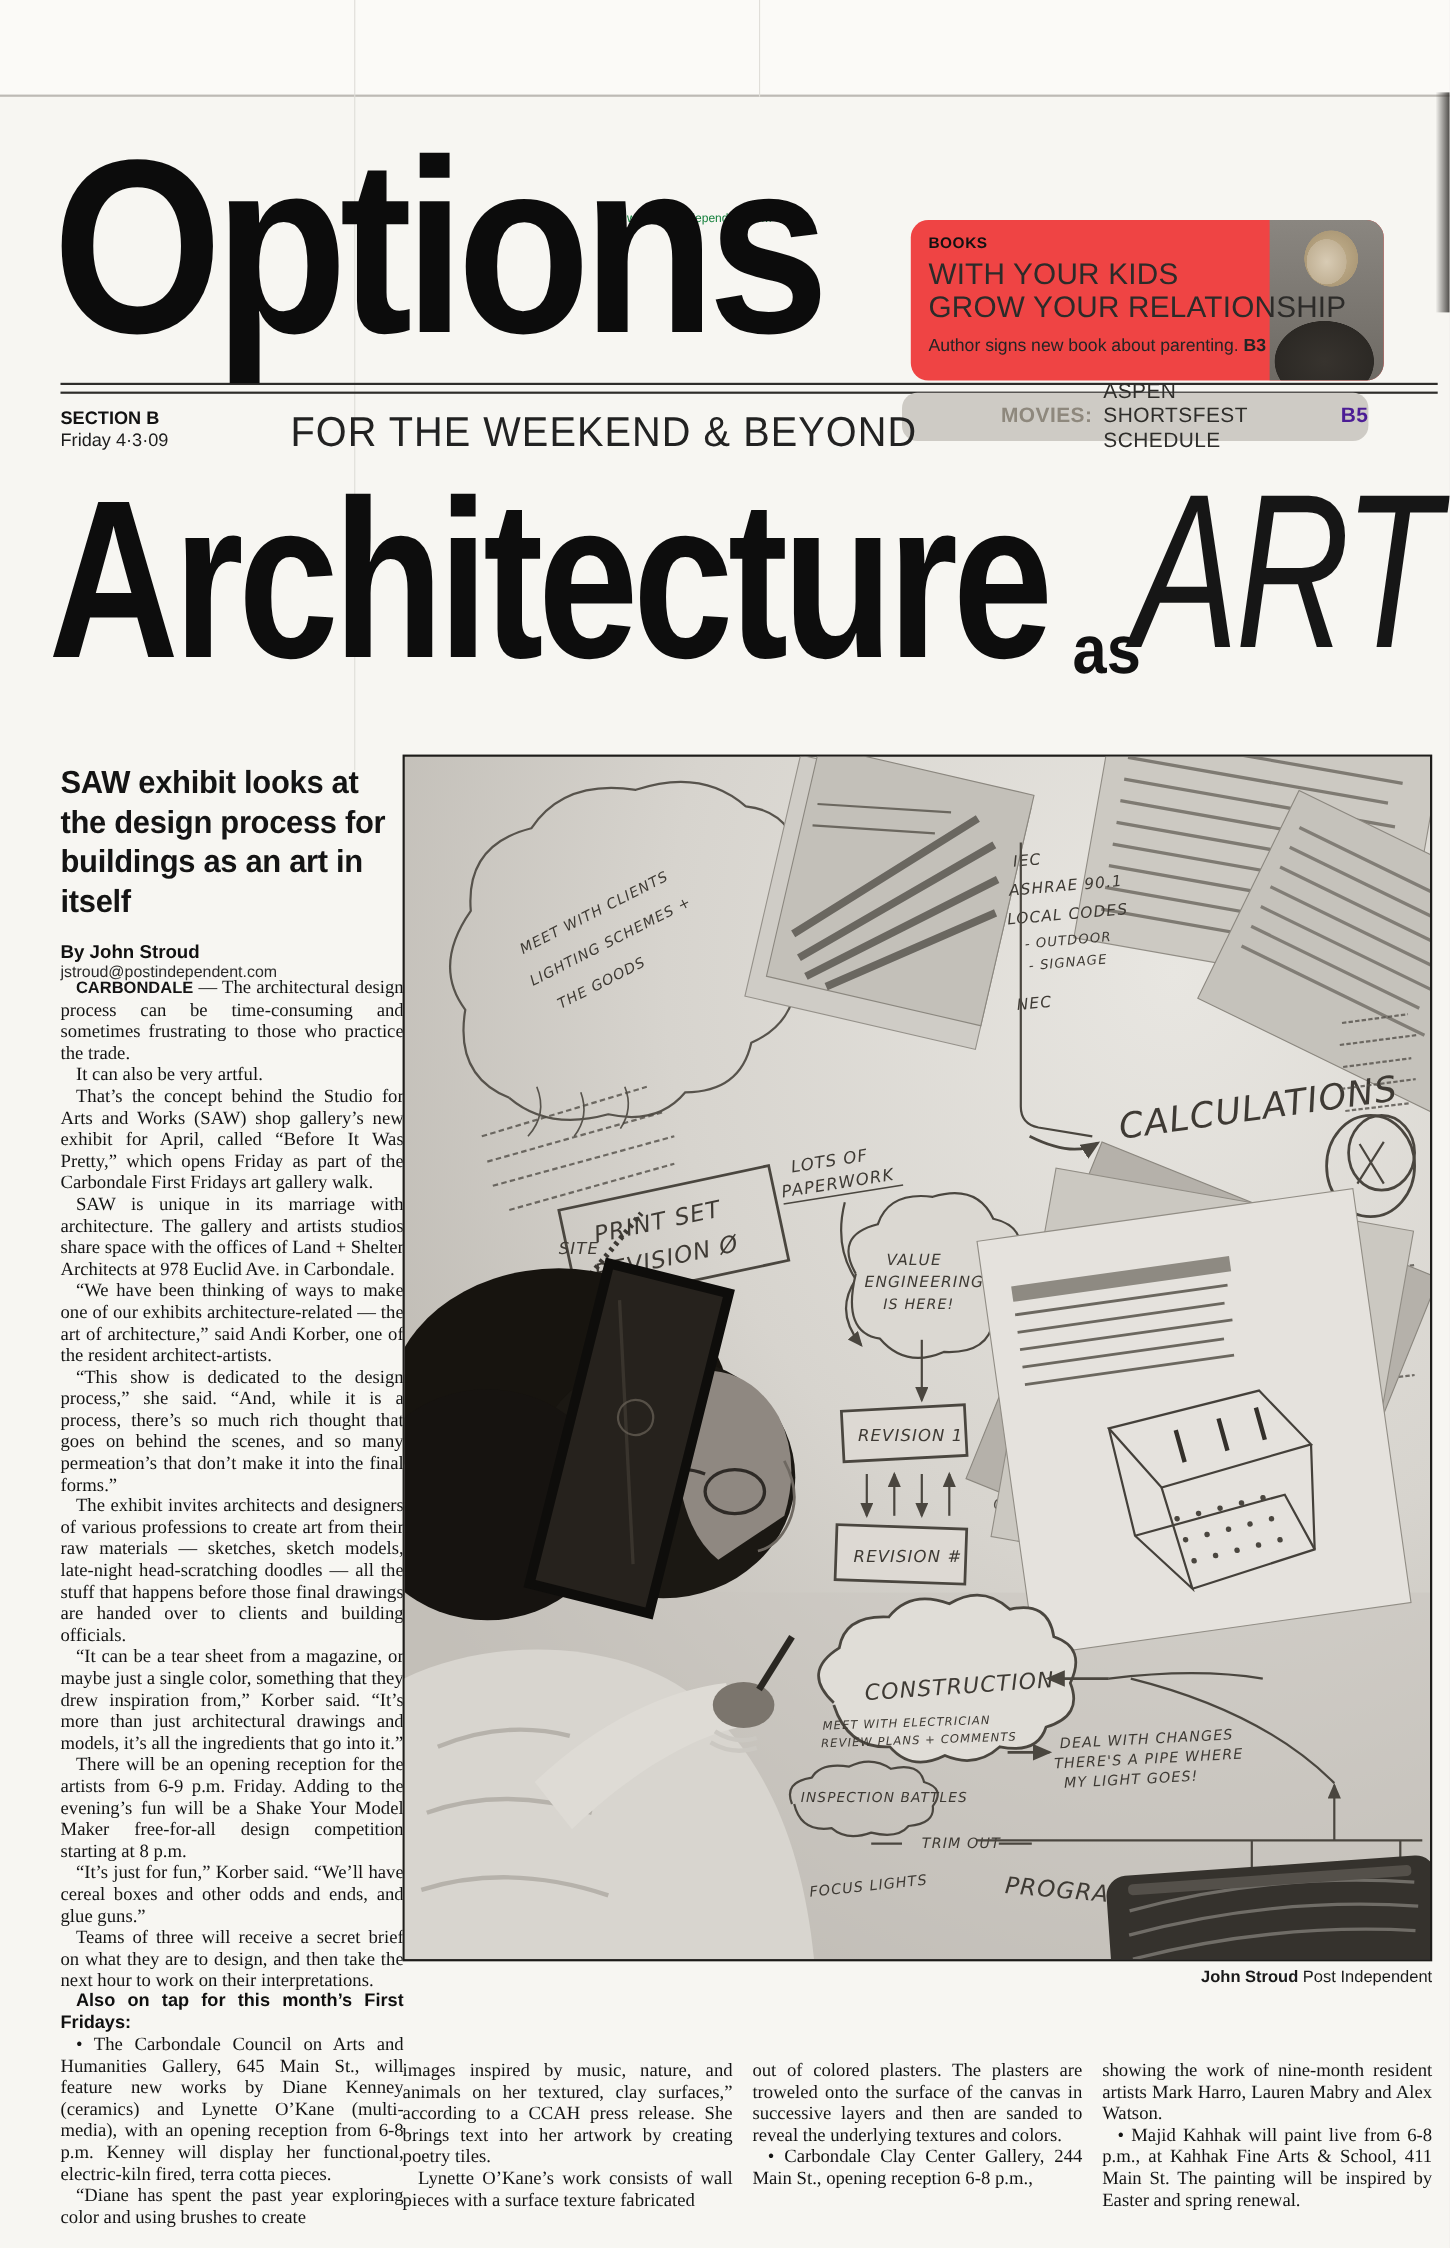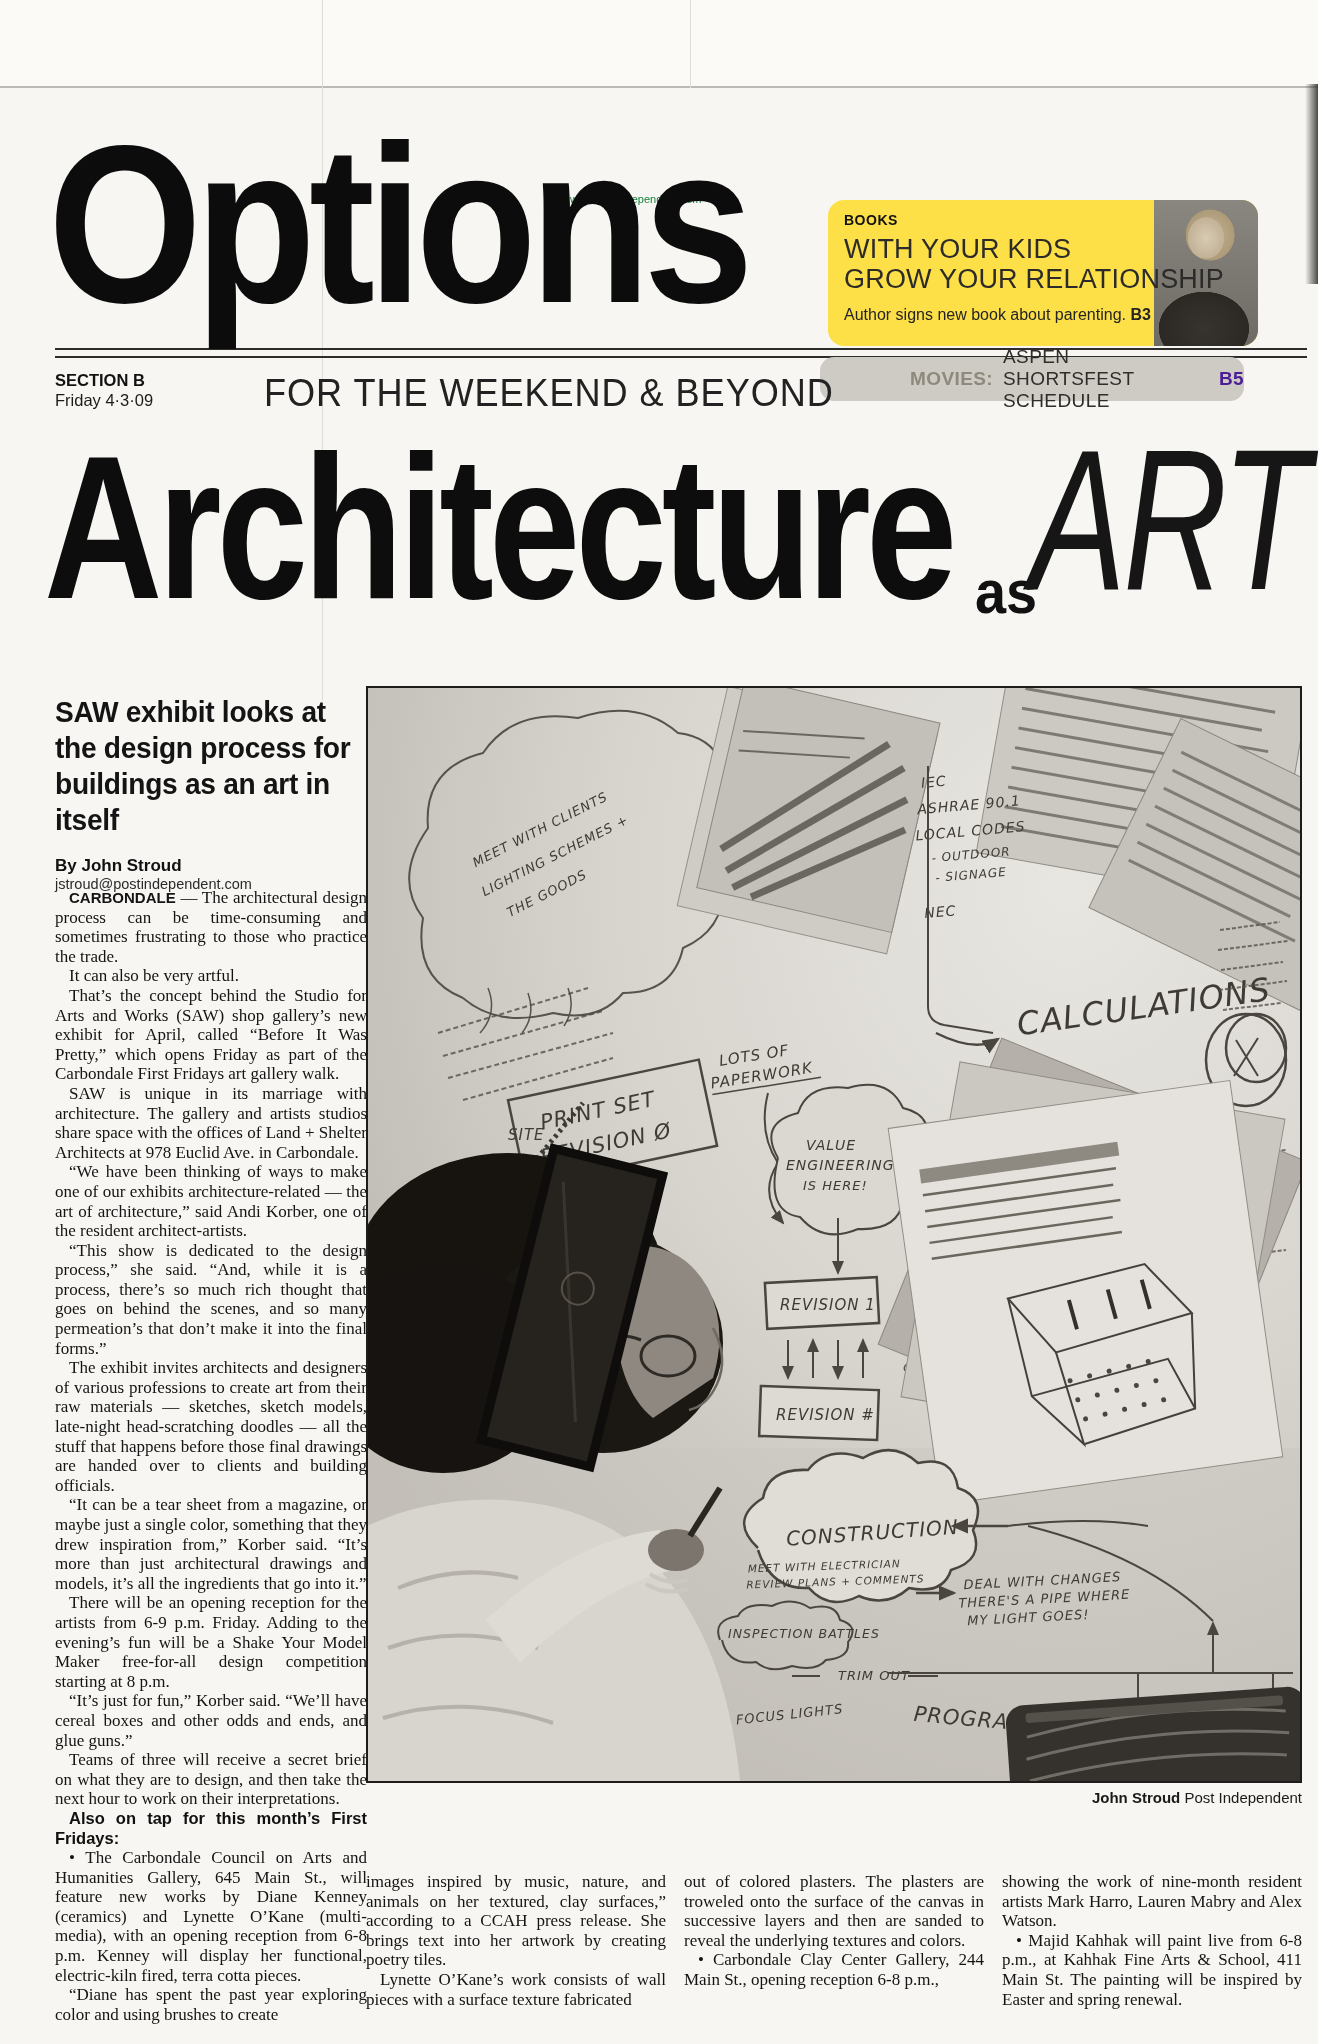--- a/index.html
+++ b/index.html
@@ -14,21 +14,21 @@
   .top-strip{left:0;top:0;width:1318px;height:86px;background:#fbfaf7;}
   .fold-line{left:322px;top:0;width:1px;height:700px;background:#dedcd7;}
   .fold-line2{left:690px;top:0;width:1px;height:88px;background:#e0ded9;}
   .scan-streak{right:0;top:84px;width:13px;height:200px;
     background:linear-gradient(to left,#2e2c29,rgba(46,44,41,0));opacity:.85;}
   
   .masthead{left:48px;top:118px;font-size:225px;font-weight:bold;line-height:.95;
     letter-spacing:-8px;color:#0c0c0c;transform:scaleX(.88);transform-origin:left top;white-space:nowrap;}
   .site-url{left:570px;top:193px;font-size:11px;font-weight:normal;color:#15803d;}
   
-  .books-box{left:828px;top:200px;width:430px;height:146px;border-radius:16px;background:#fde047;}
+  .books-box{left:828px;top:200px;width:430px;height:146px;border-radius:16px;background:#ef4444;}
   .books-kicker{left:16px;top:12px;font-size:14px;font-weight:bold;letter-spacing:.5px;color:#111;}
   .books-title{left:16px;top:34px;font-size:27px;line-height:30px;color:#2c2b29;letter-spacing:.2px;}
   .books-caption{left:16px;top:106px;font-size:16px;color:#242424;}
   .books-photo{right:0;top:0;width:104px;height:146px;border-radius:0 16px 16px 0;overflow:hidden;
     background:
       radial-gradient(ellipse 30px 34px at 50% 26%, #d8cbb4 0%, #c2b296 60%, rgba(0,0,0,0) 61%),
       radial-gradient(ellipse 44px 46px at 54% 24%, #c7b592 0%, #ad9a78 55%, rgba(0,0,0,0) 56%),
       radial-gradient(ellipse 64px 52px at 48% 88%, #37332e 0%, #2c2925 70%, rgba(0,0,0,0) 71%),
       linear-gradient(#8a8680,#6e6a64);}
   

